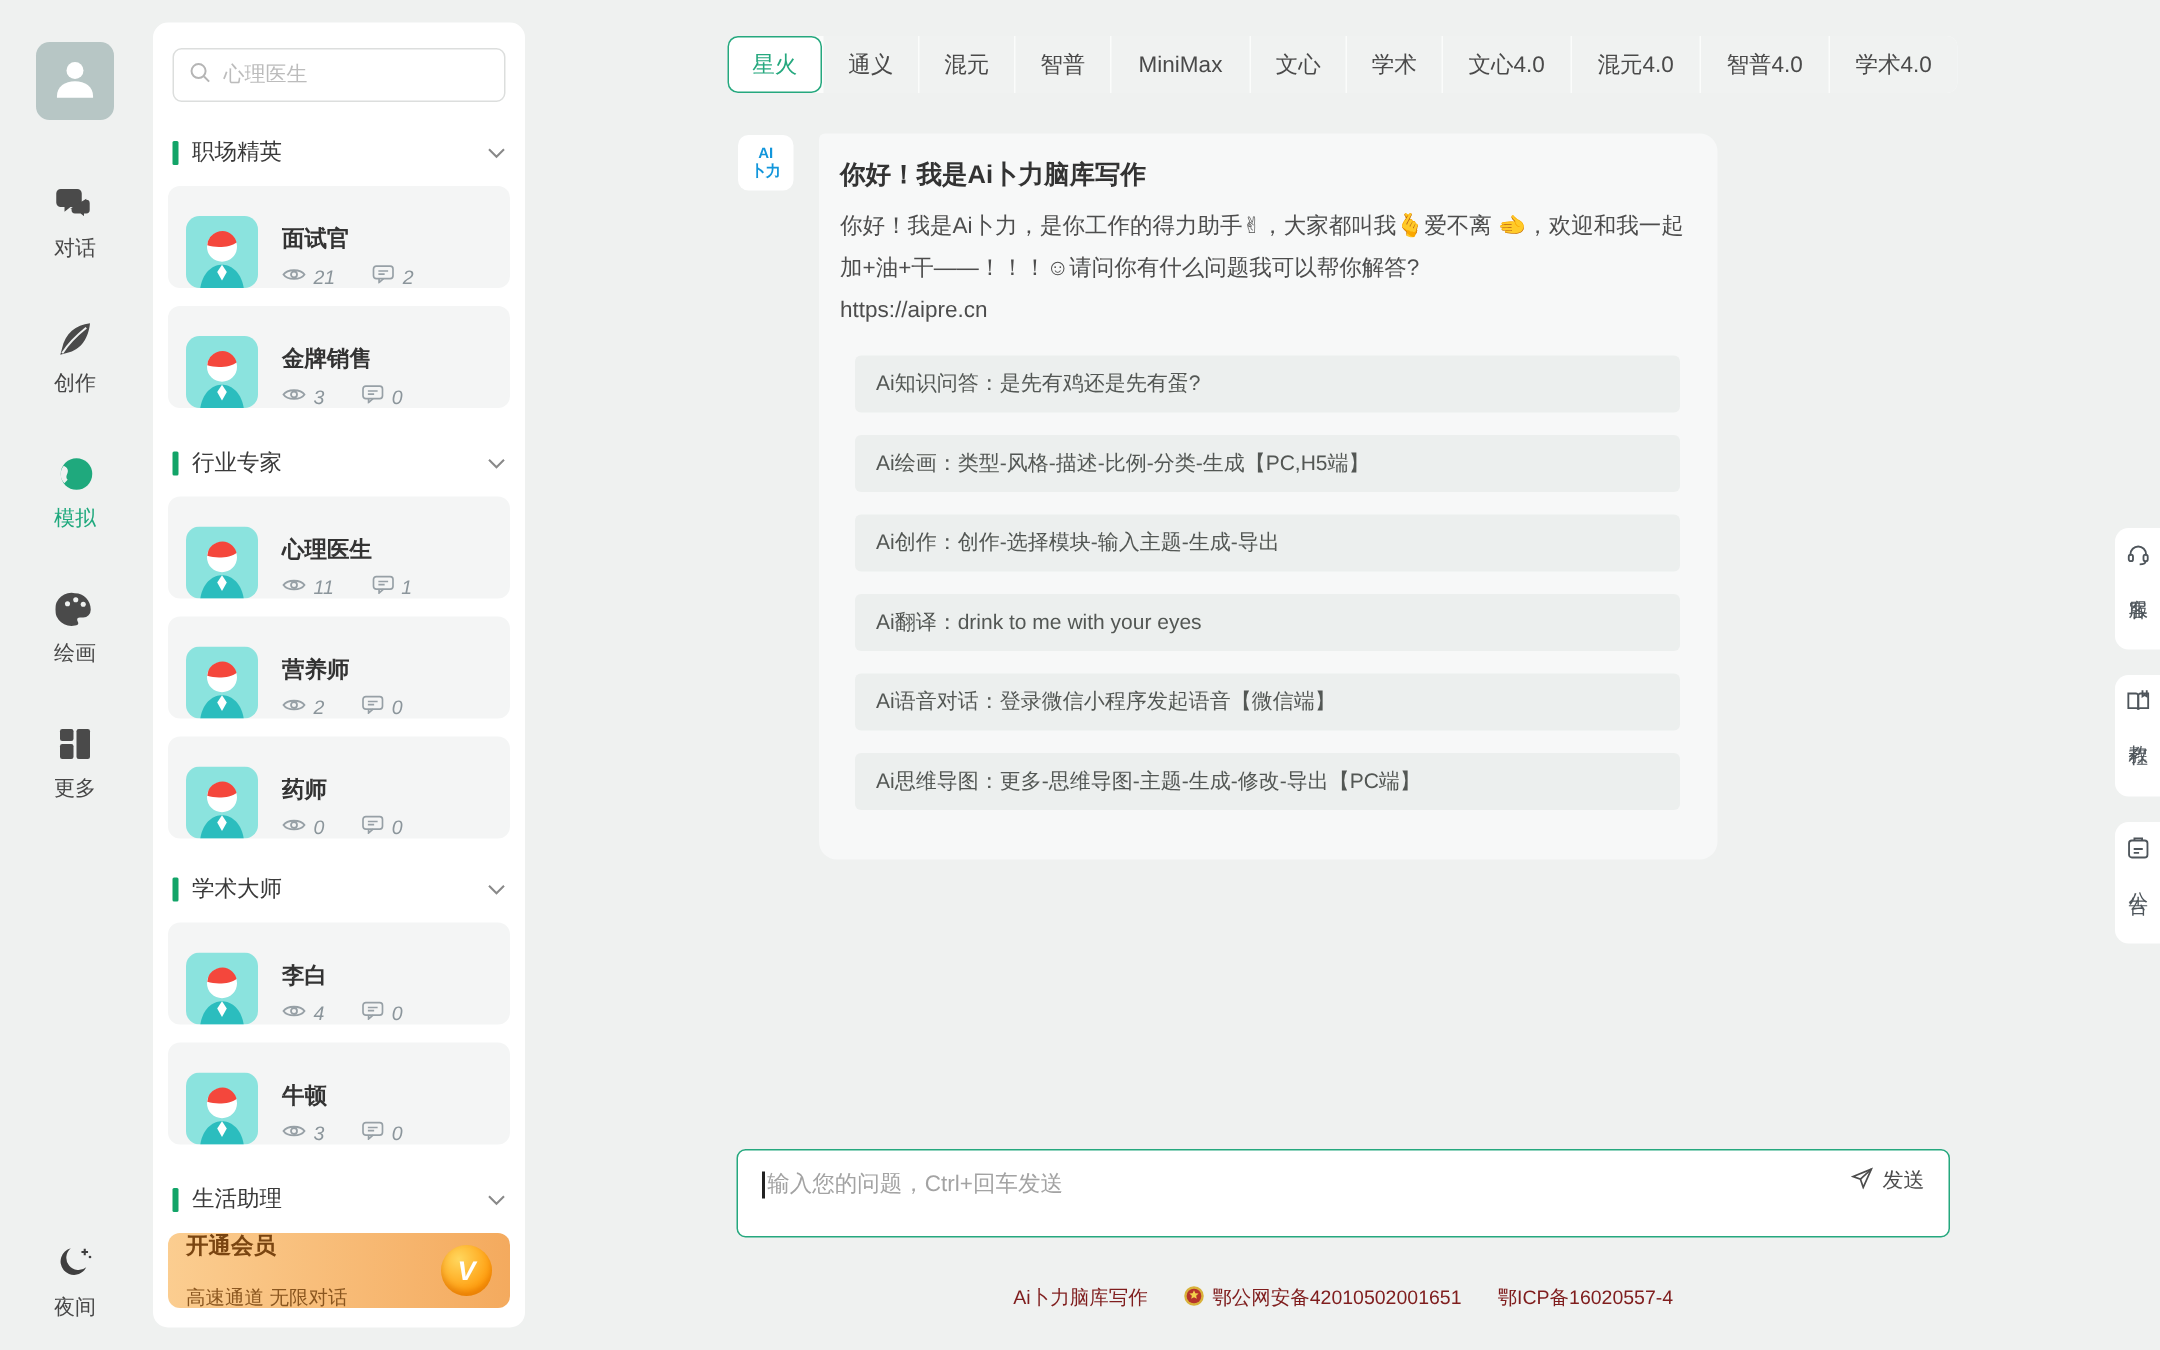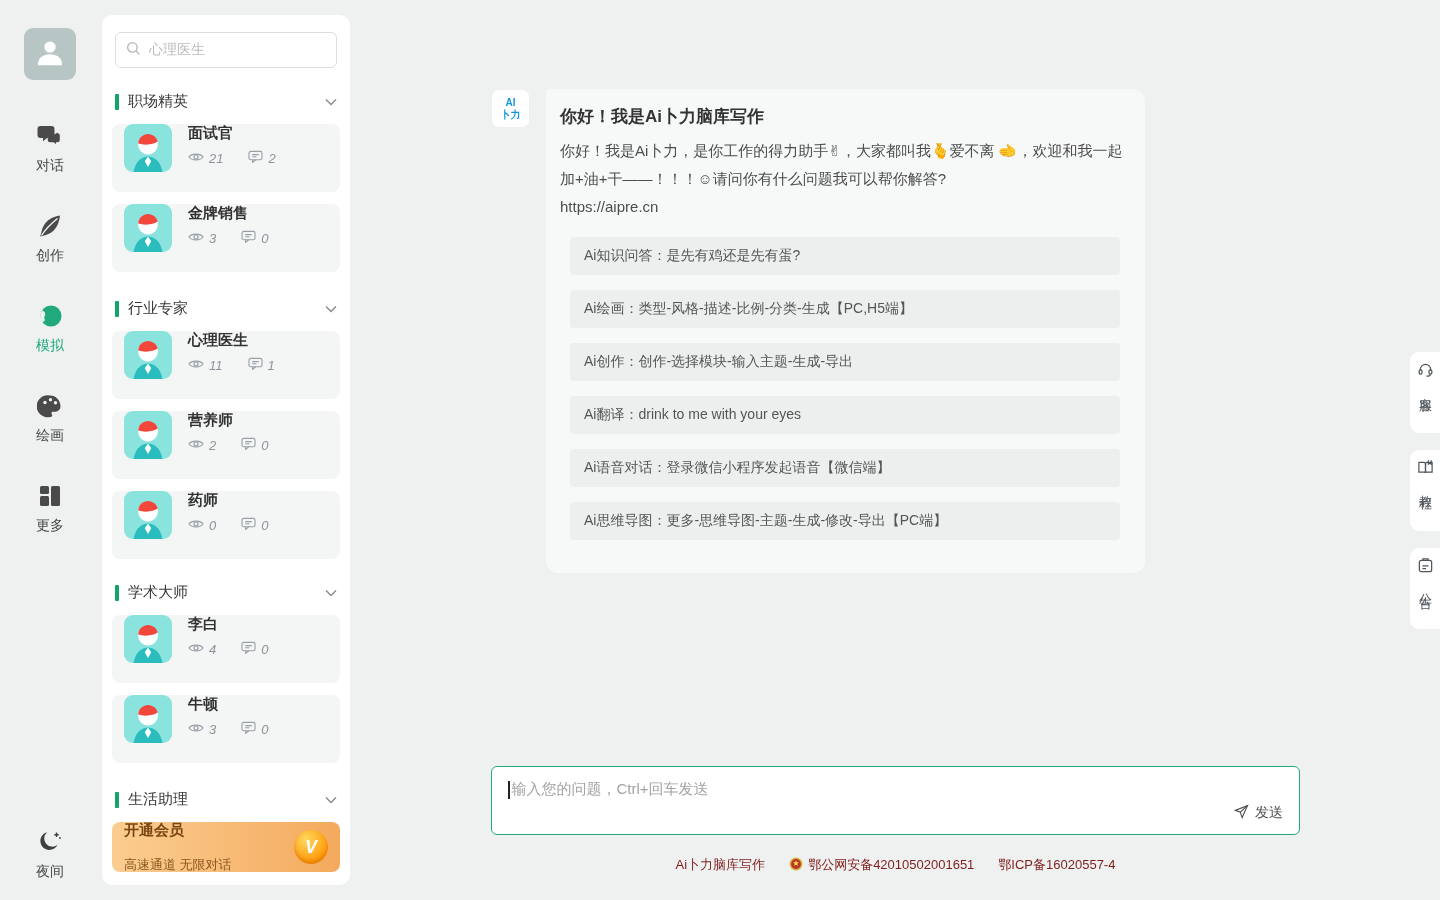--- a/index.html
+++ b/index.html
@@ -18,21 +18,21 @@
 
   
   .sidebar { position:absolute; left:102px; top:15px; width:248px; height:870px;
     background:#fff; border-radius:10px; overflow:hidden; }
   .search-box { margin:17px 13px 0; height:36px; border:1px solid #dcdedd; border-radius:6px;
     display:flex; align-items:center; padding:0 10px; gap:8px; color:#bcbcbc; font-size:14px; background:#fff; }
   .sec-hdr { margin:24px 13px 13px; display:flex; align-items:center; gap:9px; font-size:15px; color:#3a3a3a; }
   .sec-hdr .bar { width:4px; height:16px; background:#12a468; border-radius:1px; }
   .sec-hdr .chev { margin-left:auto; display:flex; }
   .role-card { margin:0 10px 12px; height:68px; background:#f4f5f5; border-radius:8px;
-    display:flex; align-items:flex-start; padding:0 12px; gap:16px; cursor:pointer; }
+    display:flex; align-items:flex-end; padding:0 12px; gap:16px; cursor:pointer; }
   .role-avatar { width:48px; height:48px; flex:none; }
   .role-info { display:flex; flex-direction:column; gap:7px; }
   .role-name { font-size:15px; font-weight:700; color:#333; }
   .role-stats { display:flex; align-items:center; gap:25px; font-size:13px; color:#8b959b;font-style:italic; }
   .stat { display:flex; align-items:center; gap:5px; }
 
   .vip { margin:6px 10px 0; height:50px; border-radius:8px;
     background:linear-gradient(90deg,#fbcd90,#f4aa5e); display:flex; align-items:center;
     padding:0 12px; cursor:pointer; }
   .vip-text { display:flex; flex-direction:column; gap:16px; }
@@ -60,25 +60,25 @@
     background:#f7f8f8; border-radius:4px 12px 12px 12px; padding:16px 14px 30px; }
   .chat-title { font-size:17px; font-weight:700; color:#333; margin-bottom:9px; }
   .chat-body { font-size:15px; color:#4d4d4d; line-height:28px; width:572px; }
   .chat-link { font-size:15px; color:#4d4d4d; line-height:28px; cursor:pointer; }
   .suggestions { margin-top:16px; margin-left:10px; }
   .sug { width:550px; height:38px; background:#ecefee; border-radius:4px; display:flex;
     align-items:center; padding:0 14px; font-size:14px; color:#53575​4; color:#535754;
     margin-bottom:15px; cursor:pointer; }
   .sug:last-child { margin-bottom:0; }
 
-  .composer { position:absolute; left:6px; top:766px; width:809px; height:69px; background:#fff;
+  .composer { position:absolute; left:6px; top:766px; width:809px; height:59px; background:#fff;
     border:1px solid #25a87e; border-radius:6px; padding:13px 16px; cursor:text; }
   .ph { font-size:15px; color:#a3a3a3; display:flex; align-items:center; }
   .caret { display:inline-block; width:1.5px; height:18px; background:#222; margin-right:2px; }
-  .send { position:absolute; right:16px; bottom:12px; display:flex; align-items:center; gap:6px;
+  .send { position:absolute; right:16px; bottom:28px; display:flex; align-items:center; gap:6px;
     font-size:14px; color:#4d4d4d; cursor:pointer;text-align:right; }
 
   .footer { position:absolute; left:0; top:856px; width:821px; display:flex; justify-content:center;
     gap:24px; font-size:13px; color:#7f1d1d; align-items:center; }
   .footer .seg { display:flex; align-items:center; gap:5px; }
 
   
   .float-btn { position:absolute; right:0; width:30px; height:81px; background:#fff;
     border-radius:9px 0 0 9px; display:flex; flex-direction:column; align-items:center;
     padding-top:9px; gap:5px; cursor:pointer; color:#4e555b; }
@@ -436,20 +436,33 @@
     <span class="vip-text">
       <span class="vip-title">开通会员</span>
       <span class="vip-sub">高速通道 无限对话</span>
     </span>
     <span class="vip-badge">V</span>
   </div>
 </div>
 
 <div class="main">
 
+  <div class="tabs">
+    <div class="tab w1 active">星火</div>
+    <div class="tab w1">通义</div>
+    <div class="tab w1">混元</div>
+    <div class="tab w1">智普</div>
+    <div class="tab mm">MiniMax</div>
+    <div class="tab w1">文心</div>
+    <div class="tab w1">学术</div>
+    <div class="tab w2">文心4.0</div>
+    <div class="tab w2">混元4.0</div>
+    <div class="tab w2">智普4.0</div>
+    <div class="tab w2">学术4.0</div>
+  </div>
 
   <div class="ai-avatar">
     <span>AI</span>
     <span>卜力</span>
   </div>
 
   <div class="chat-card">
     <div class="chat-title">你好！我是Ai卜力脑库写作</div>
     <div class="chat-body">你好！我是Ai卜力，是你工作的得力助手✌，大家都叫我🫰爱不离 🫲，欢迎和我一起加+油+干——！！！☺请问你有什么问题我可以帮你解答?</div>
     <div class="chat-link">https://aipre.cn</div>

